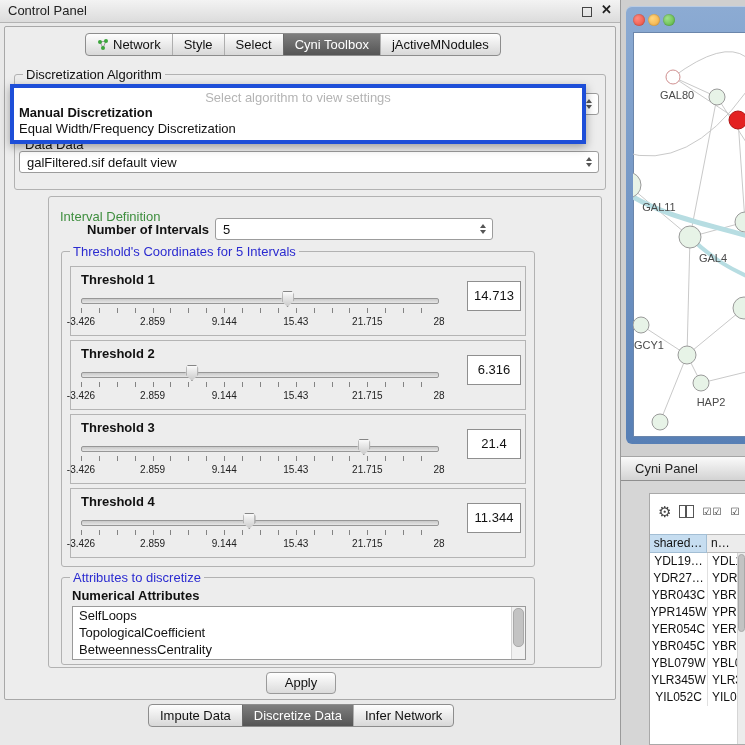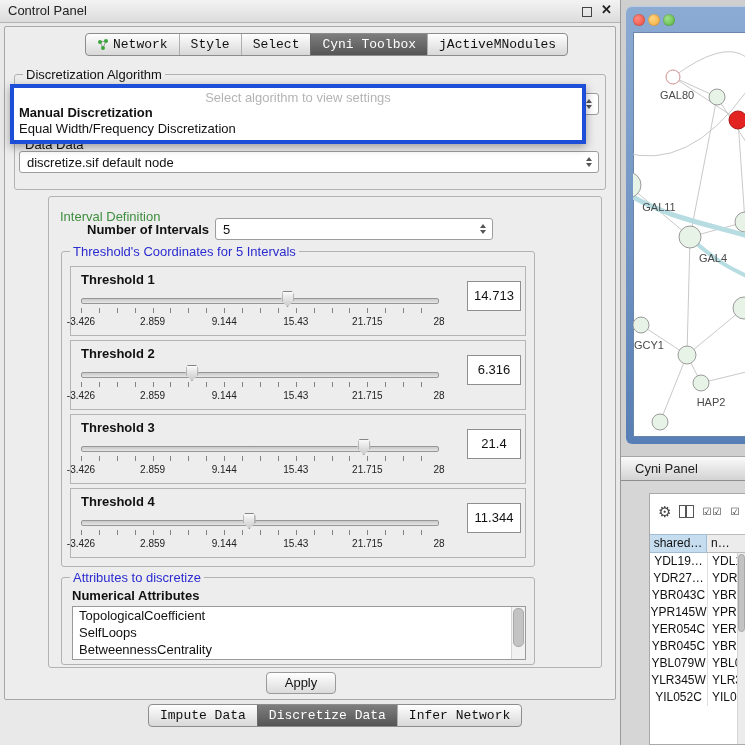--- a/index.html
+++ b/index.html
@@ -13,21 +13,21 @@
   .titlebar .title{position:absolute;left:8px;top:0;line-height:22px;font-size:13px;color:#222;}
   .float-icon{position:absolute;right:28px;top:7px;width:8px;height:8px;border:1.5px solid #444;}
   .close-icon{position:absolute;right:8px;top:2px;font-size:13px;font-weight:bold;color:#222;}
 
   .main-panel{position:absolute;left:4px;top:26px;width:610px;height:672px;
               border:1px solid #a8a8a8;border-radius:2px;background:#ededed;}
 
   
   .seg-tabs{position:absolute;display:flex;height:21px;line-height:21px;font-size:13px;
             border:1px solid #8d8d8d;border-radius:4px;overflow:hidden;
-            background:linear-gradient(#fefefe,#d8d8d8);z-index:5;font-family:Liberation Mono, monospace;}
+            background:linear-gradient(#fefefe,#d8d8d8);z-index:5;}
   .seg{padding:0 11px;border-left:1px solid #aeaeae;white-space:nowrap;display:flex;align-items:center;gap:4px;}
   .seg:first-child{border-left:none;}
   .seg.active{background:linear-gradient(#7e7e7e,#555555);color:#fff;border-left-color:#6a6a6a;}
 
   
   .group{position:absolute;border:1px solid #b2b2b2;border-radius:3px;}
   .gtitle{position:absolute;top:-8px;left:8px;background:#ededed;padding:0 3px;font-size:13px;white-space:nowrap;}
   .gtitle.green{color:#3e8e3e;margin-top:20px;}
   .gtitle.blue{color:#2b2bd0;}
 
@@ -151,21 +151,21 @@
 
     <div class="combo" style="left:4px;top:18px;width:580px;">
       <span class="ctext"></span>
       <span class="stepper">
           <span class="tri-up"></span>
           <span class="tri-down"></span>
         </span>
     </div>
     <span class="plain-label" style="left:10px;top:62px;">Data Data</span>
     <div class="combo" style="left:4px;top:76px;width:580px;">
-      <span class="ctext">discretize.sif default node</span>
+      <span class="ctext">galFiltered.sif default view</span>
       <span class="stepper">
           <span class="tri-up"></span>
           <span class="tri-down"></span>
         </span>
     </div>
   </div>
 
   <div class="algo-popup">
     <div class="popup-placeholder">Select algorithm to view settings</div>
     <div class="popup-opt bold">Manual Discretization</div>
@@ -257,22 +257,22 @@
           </div>
         </div>
         <div class="valuebox">11.344</div>
       </div>
     </div>
 
     <div class="group" style="left:12px;top:380px;width:472px;height:86px;">
       <span class="gtitle blue">Attributes to discretize</span>
       <span class="plain-label bold" style="left:10px;top:10px;">Numerical Attributes</span>
       <div class="attr-list" style="left:10px;top:28px;width:452px;height:52px;">
+        <div class="attr-item">SelfLoops</div>
         <div class="attr-item">TopologicalCoefficient</div>
-        <div class="attr-item">SelfLoops</div>
         <div class="attr-item">BetweennessCentrality</div>
         <div class="attr-scroll">
             <div class="sthumb"></div>
           </div>
       </div>
     </div>
   </div>
 
   <div class="apply-btn">Apply</div>
 

